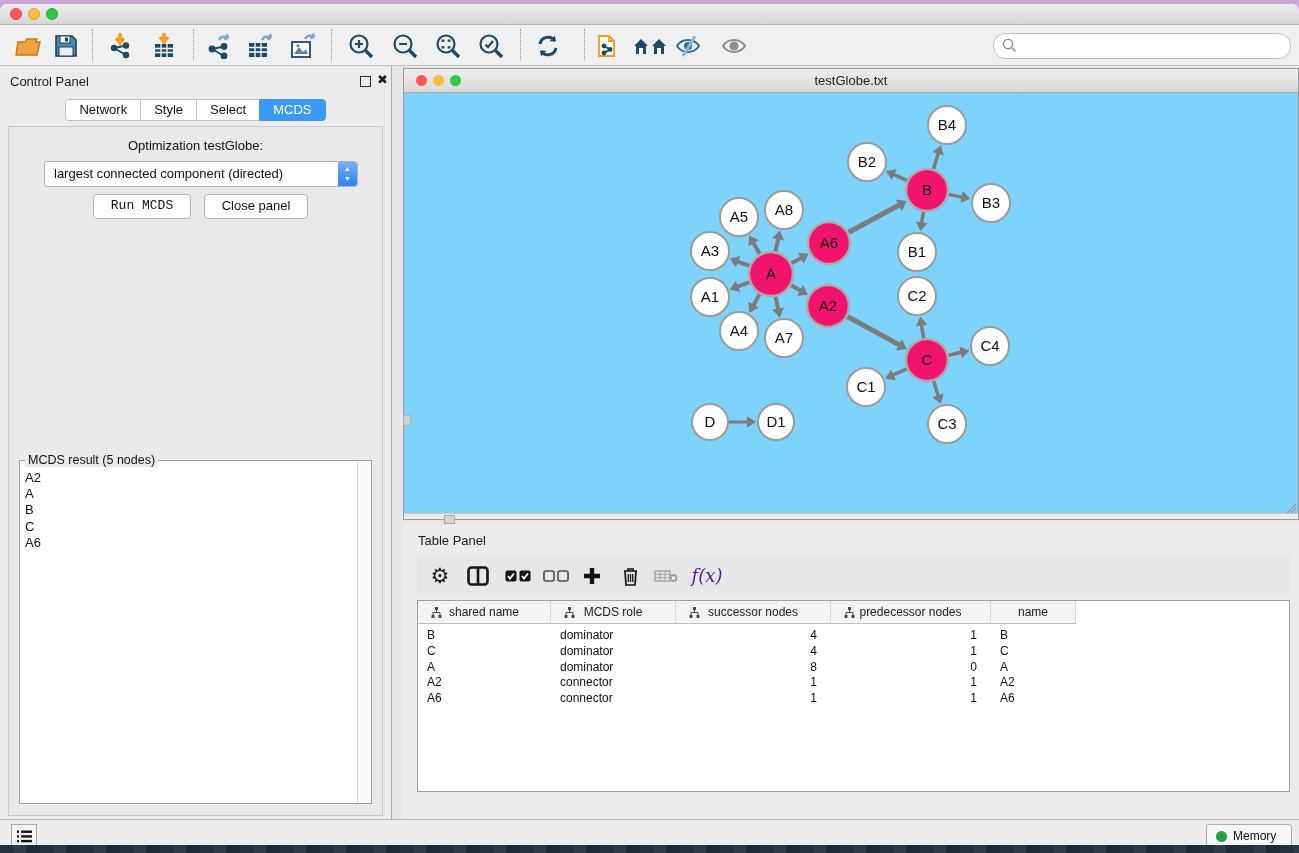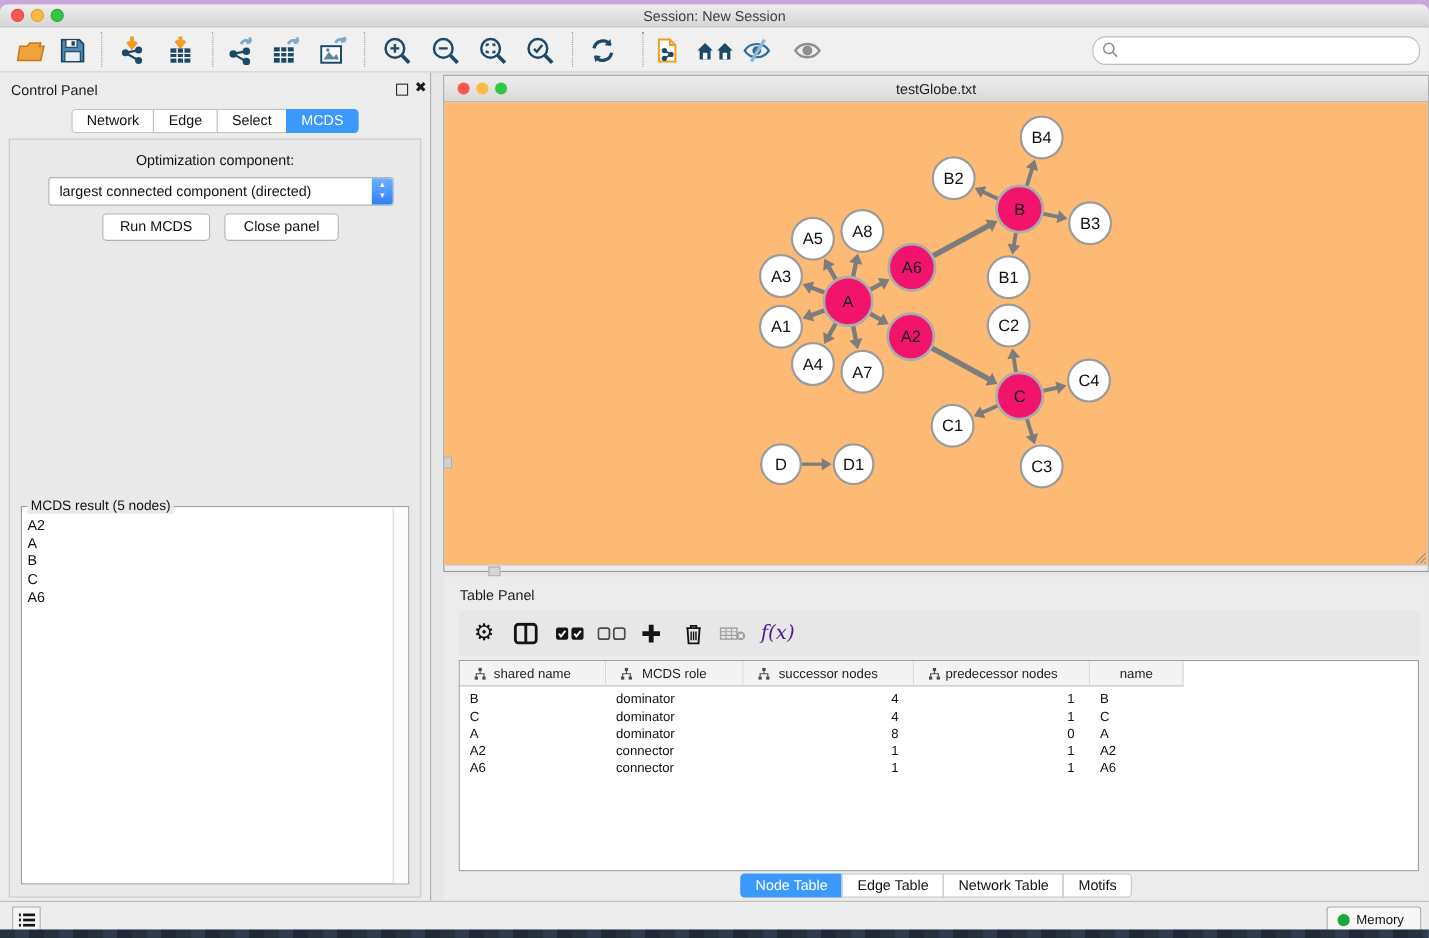--- a/index.html
+++ b/index.html
@@ -68,21 +68,21 @@
   #mcds-scroll{position:absolute;right:0;top:1px;bottom:0;width:13px;background:#FCFCFC;
     border-left:1px solid #D6D6D6;}
 
   
   #network-window{position:absolute;left:403px;top:2px;width:896px;height:452px;
     background:#ECECEC;border:1px solid #9A9A9A;box-sizing:border-box;}
   #nw-titlebar{position:absolute;left:0;top:0;width:100%;height:23px;
     background:linear-gradient(#EEEEEE,#D9D9D9);border-bottom:1px solid #ABABAB;}
   #nw-titlebar .tl{top:6px;width:11px;height:11px;}
   #nw-title{position:absolute;width:100%;text-align:center;top:4px;font-size:13px;color:#222;}
-  #nw-canvas{position:absolute;left:0px;top:24px;width:894px;height:420px;background:#fdba74;
+  #nw-canvas{position:absolute;left:0px;top:24px;width:894px;height:420px;background:#7dd3fc;
     border-bottom:1px solid #C9C9C9;}
   #nw-grip{position:absolute;right:1px;bottom:1px;}
   #nw-left-handle{position:absolute;left:-1px;top:346px;width:6px;height:9px;background:#CFCFCF;border:1px solid #AFAFAF;}
   #splitter-handle{position:absolute;left:444px;top:449px;width:9px;height:7px;background:#D6D6D6;border:1px solid #ABABAB;}
 
   
   .gnode-label{font-size:15px;fill:#111;font-family:"Liberation Sans","DejaVu Sans",sans-serif;}
 
   
   #table-panel{position:absolute;left:403px;top:458px;width:896px;height:295px;background:#ECECEC;}
@@ -120,21 +120,20 @@
 </head>
 <body>
 
 <div id="root">
   <div id="app">
 
     <div id="titlebar">
       <div class="tl" style="left:10px;background:#FC5753;border:1px solid #DF4744;box-sizing:border-box;"></div>
       <div class="tl" style="left:28px;background:#FDBC40;border:1px solid #DE9F34;box-sizing:border-box;"></div>
       <div class="tl" style="left:46px;background:#33C748;border:1px solid #27AA35;box-sizing:border-box;"></div>
-      <div class="title">Session: New Session</div>
     </div>
 
     <div id="toolbar">
       <div class="tbtn" style="left:14px;">
         <svg width="26" height="22" viewBox="0 0 26 22">
             <path d="M1 20 L3 7 L10 7 L12 4 L22 4 L21 7 L25 7 L22 20 Z" fill="#EFA33E" stroke="#C07C17" stroke-width="1.4"></path>
           </svg>
       </div>
       <div class="tbtn" style="left:52px;">
         <svg width="22" height="22" viewBox="0 0 22 22">
@@ -274,34 +273,34 @@
     <div id="content">
 
       <div id="control-panel">
         <div id="cp-header">
           <div id="cp-title">Control Panel</div>
           <div class="float-icon" style="left:360px;"></div>
           <div class="close-icon" style="left:377px;">✖</div>
         </div>
         <div id="cp-tabs">
             <span class="tab">Network</span>
-            <span class="tab">Edge</span>
+            <span class="tab">Style</span>
             <span class="tab">Select</span>
             <span class="tab active">MCDS</span>
           </div>
         <div id="cp-body">
-          <div id="opt-label">Optimization component:</div>
+          <div id="opt-label">Optimization testGlobe:</div>
           <div id="criterion-select">
             <span class="val">largest connected component (directed)</span>
             <span class="stepper">
                 <span style="top:3px;">▲</span>
                 <span style="top:13px;">▼</span>
               </span>
           </div>
-          <div class="cp-btn" style="left:84px;width:96px;">Run MCDS</div>
+          <div class="cp-btn" style="left:84px;width:96px;font-family:Liberation Mono, monospace;">Run MCDS</div>
           <div class="cp-btn" style="left:195px;width:102px;">Close panel</div>
           <div id="mcds-fieldset">
             <span id="mcds-legend">MCDS result (5 nodes)</span>
             <div id="mcds-list">
                 <div>A2</div>
                 <div>A</div>
                 <div>B</div>
                 <div>C</div>
                 <div>A6</div>
               </div>
@@ -534,26 +533,20 @@
               <div class="nt-row" style="top: 89.2px;">
                 <div class="nt-cell" style="width: 133px; text-align: left; padding: 0px 0px 0px 9px;">A6</div>
                 <div class="nt-cell" style="width: 125px; text-align: left; padding: 0px 0px 0px 9px;">connector</div>
                 <div class="nt-cell" style="width: 155px; text-align: right; padding: 0px 14px 0px 0px;">1</div>
                 <div class="nt-cell" style="width: 160px; text-align: right; padding: 0px 14px 0px 0px;">1</div>
                 <div class="nt-cell" style="width: 85px; text-align: left; padding: 0px 0px 0px 9px;">A6</div>
               </div>
             </div>
         </div>
 
-        <div id="tp-tabs">
-            <span class="tab active">Node Table</span>
-            <span class="tab">Edge Table</span>
-            <span class="tab">Network Table</span>
-            <span class="tab">Motifs</span>
-          </div>
       </div>
     </div>
 
     <div id="statusbar">
       <div id="list-btn">
         <svg width="15" height="13" viewBox="0 0 15 13">
             <rect x="0" y="0.5" width="2" height="2.4" fill="#141414"></rect>
             <rect x="4" y="0.5" width="11" height="2.4" fill="#141414"></rect>
             <rect x="0" y="5.2" width="2" height="2.4" fill="#141414"></rect>
             <rect x="4" y="5.2" width="11" height="2.4" fill="#141414"></rect>

